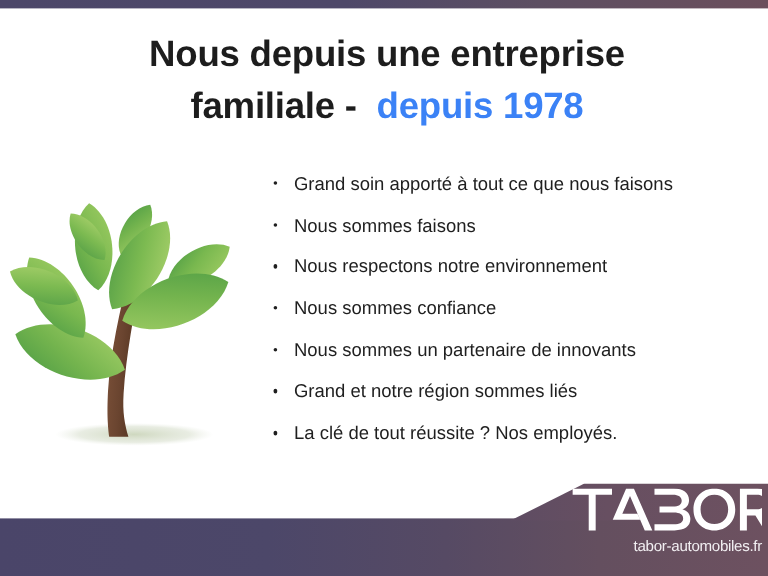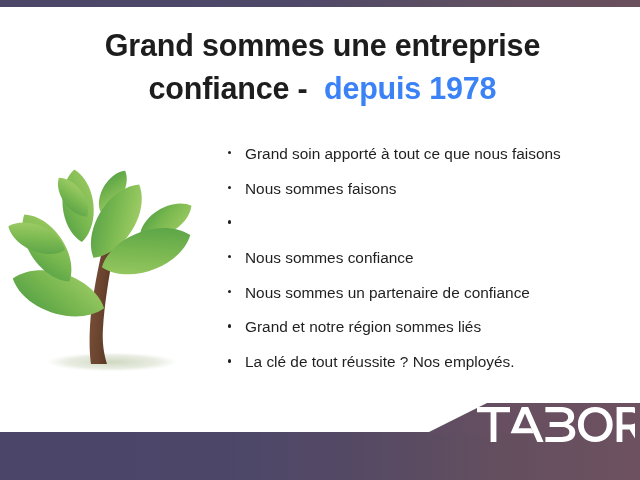--- a/index.html
+++ b/index.html
@@ -138,22 +138,22 @@
   }
 </style>
 </head>
 <body>
 
 <div id="slide">
 
   <div id="top-bar"></div>
 
   <div id="headline">
-    <span class="line">Grand sommes une entreprise</span>
-    <span class="line"><span>confiance -  </span><span class="green">depuis 1978</span></span>
+    <span class="line">Nous depuis une entreprise</span>
+    <span class="line"><span>familiale -  </span><span class="green">depuis 1978</span></span>
   </div>
 
   <div id="tree-figure">
     <svg width="215" height="240" viewBox="0 0 215 240" xmlns="http://www.w3.org/2000/svg">
       <defs>
         <linearGradient id="lg1" x1="0" y1="0" x2="1" y2="1">
           <stop offset="0%" stop-color="#9fcc63"></stop>
           <stop offset="55%" stop-color="#79b84f"></stop>
           <stop offset="100%" stop-color="#4f9d45"></stop>
         </linearGradient>
@@ -223,28 +223,29 @@
     <li>
       <span class="bullet-dot"></span>
       <span>Grand soin apporté à tout ce que nous faisons</span>
     </li>
     <li>
       <span class="bullet-dot"></span>
       <span>Nous sommes faisons</span>
     </li>
     <li>
       <span class="bullet-dot"></span>
+      <span>Nous respectons notre environnement</span>
     </li>
     <li>
       <span class="bullet-dot"></span>
       <span>Nous sommes confiance</span>
     </li>
     <li>
       <span class="bullet-dot"></span>
-      <span>Nous sommes un partenaire de confiance</span>
+      <span>Nous sommes un partenaire de innovants</span>
     </li>
     <li>
       <span class="bullet-dot"></span>
       <span>Grand et notre région sommes liés</span>
     </li>
     <li>
       <span class="bullet-dot"></span>
       <span>La clé de tout réussite ? Nos employés.</span>
     </li>
   </ul>
@@ -270,15 +271,16 @@
                    C108.1,35 100.9,27.6 100.9,17.5 C100.9,7.4 108.1,0 118.3,0 Z
                    M118.3,5.3 C111.4,5.3 106.8,10.4 106.8,17.5 C106.8,24.6 111.4,29.7 118.3,29.7
                    C125.2,29.7 129.8,24.6 129.8,17.5 C129.8,10.4 125.2,5.3 118.3,5.3 Z"></path>
 
           <path d="M139.6,0 H154.2 C161.4,0 166.2,4.3 166.2,11.1 C166.2,16.3 163.4,20.1 158.6,21.6
                    L167,35 H160.1 L152.5,22.5 H145.4 V35 H139.6 Z
                    M145.4,5.2 V17.4 H153.9 C157.9,17.4 160.3,15.1 160.3,11.3 C160.3,7.5 157.9,5.2 153.9,5.2 Z"></path>
         </g>
       </svg>
     </div>
+    <div id="logo-tagline">tabor-automobiles.fr</div>
   </div>
 
 </div>
 
 </body></html>

